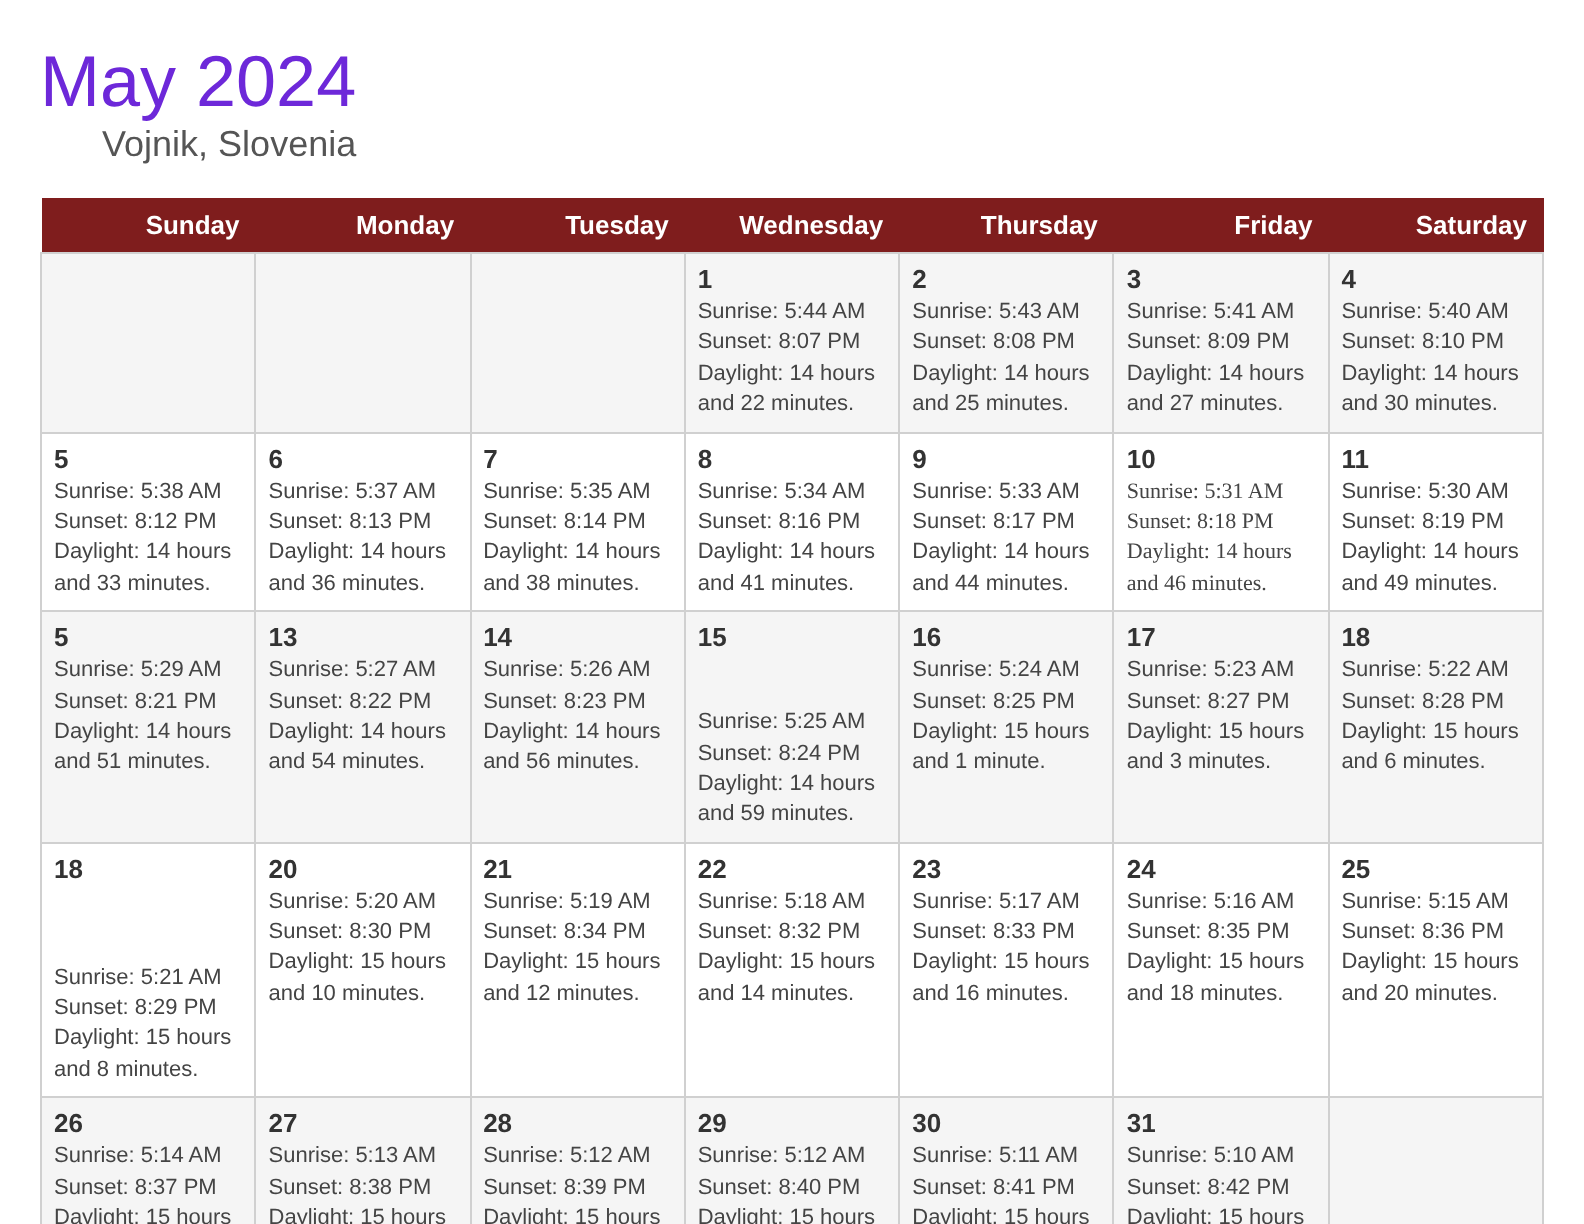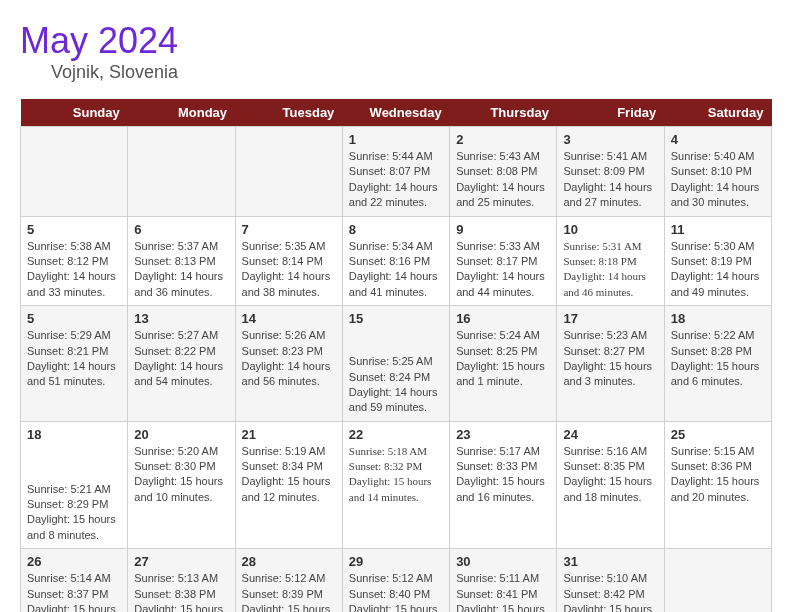--- a/index.html
+++ b/index.html
@@ -256,21 +256,21 @@
         </td>
         <td>
           <span class="day-number">21</span>
           <div class="day-info" style="white-space: pre-line;">Sunrise: 5:19 AM
 Sunset: 8:34 PM
 Daylight: 15 hours
 and 12 minutes.</div>
         </td>
         <td>
           <span class="day-number">22</span>
-          <div class="day-info" style="white-space: pre-line; font-family: Liberation Serif, serif;">Sunrise: 5:18 AM
+          <div class="day-info" style="white-space: pre-line;">Sunrise: 5:18 AM
 Sunset: 8:32 PM
 Daylight: 15 hours
 and 14 minutes.</div>
         </td>
         <td>
           <span class="day-number">23</span>
           <div class="day-info" style="white-space: pre-line;">Sunrise: 5:17 AM
 Sunset: 8:33 PM
 Daylight: 15 hours
 and 16 minutes.</div>

